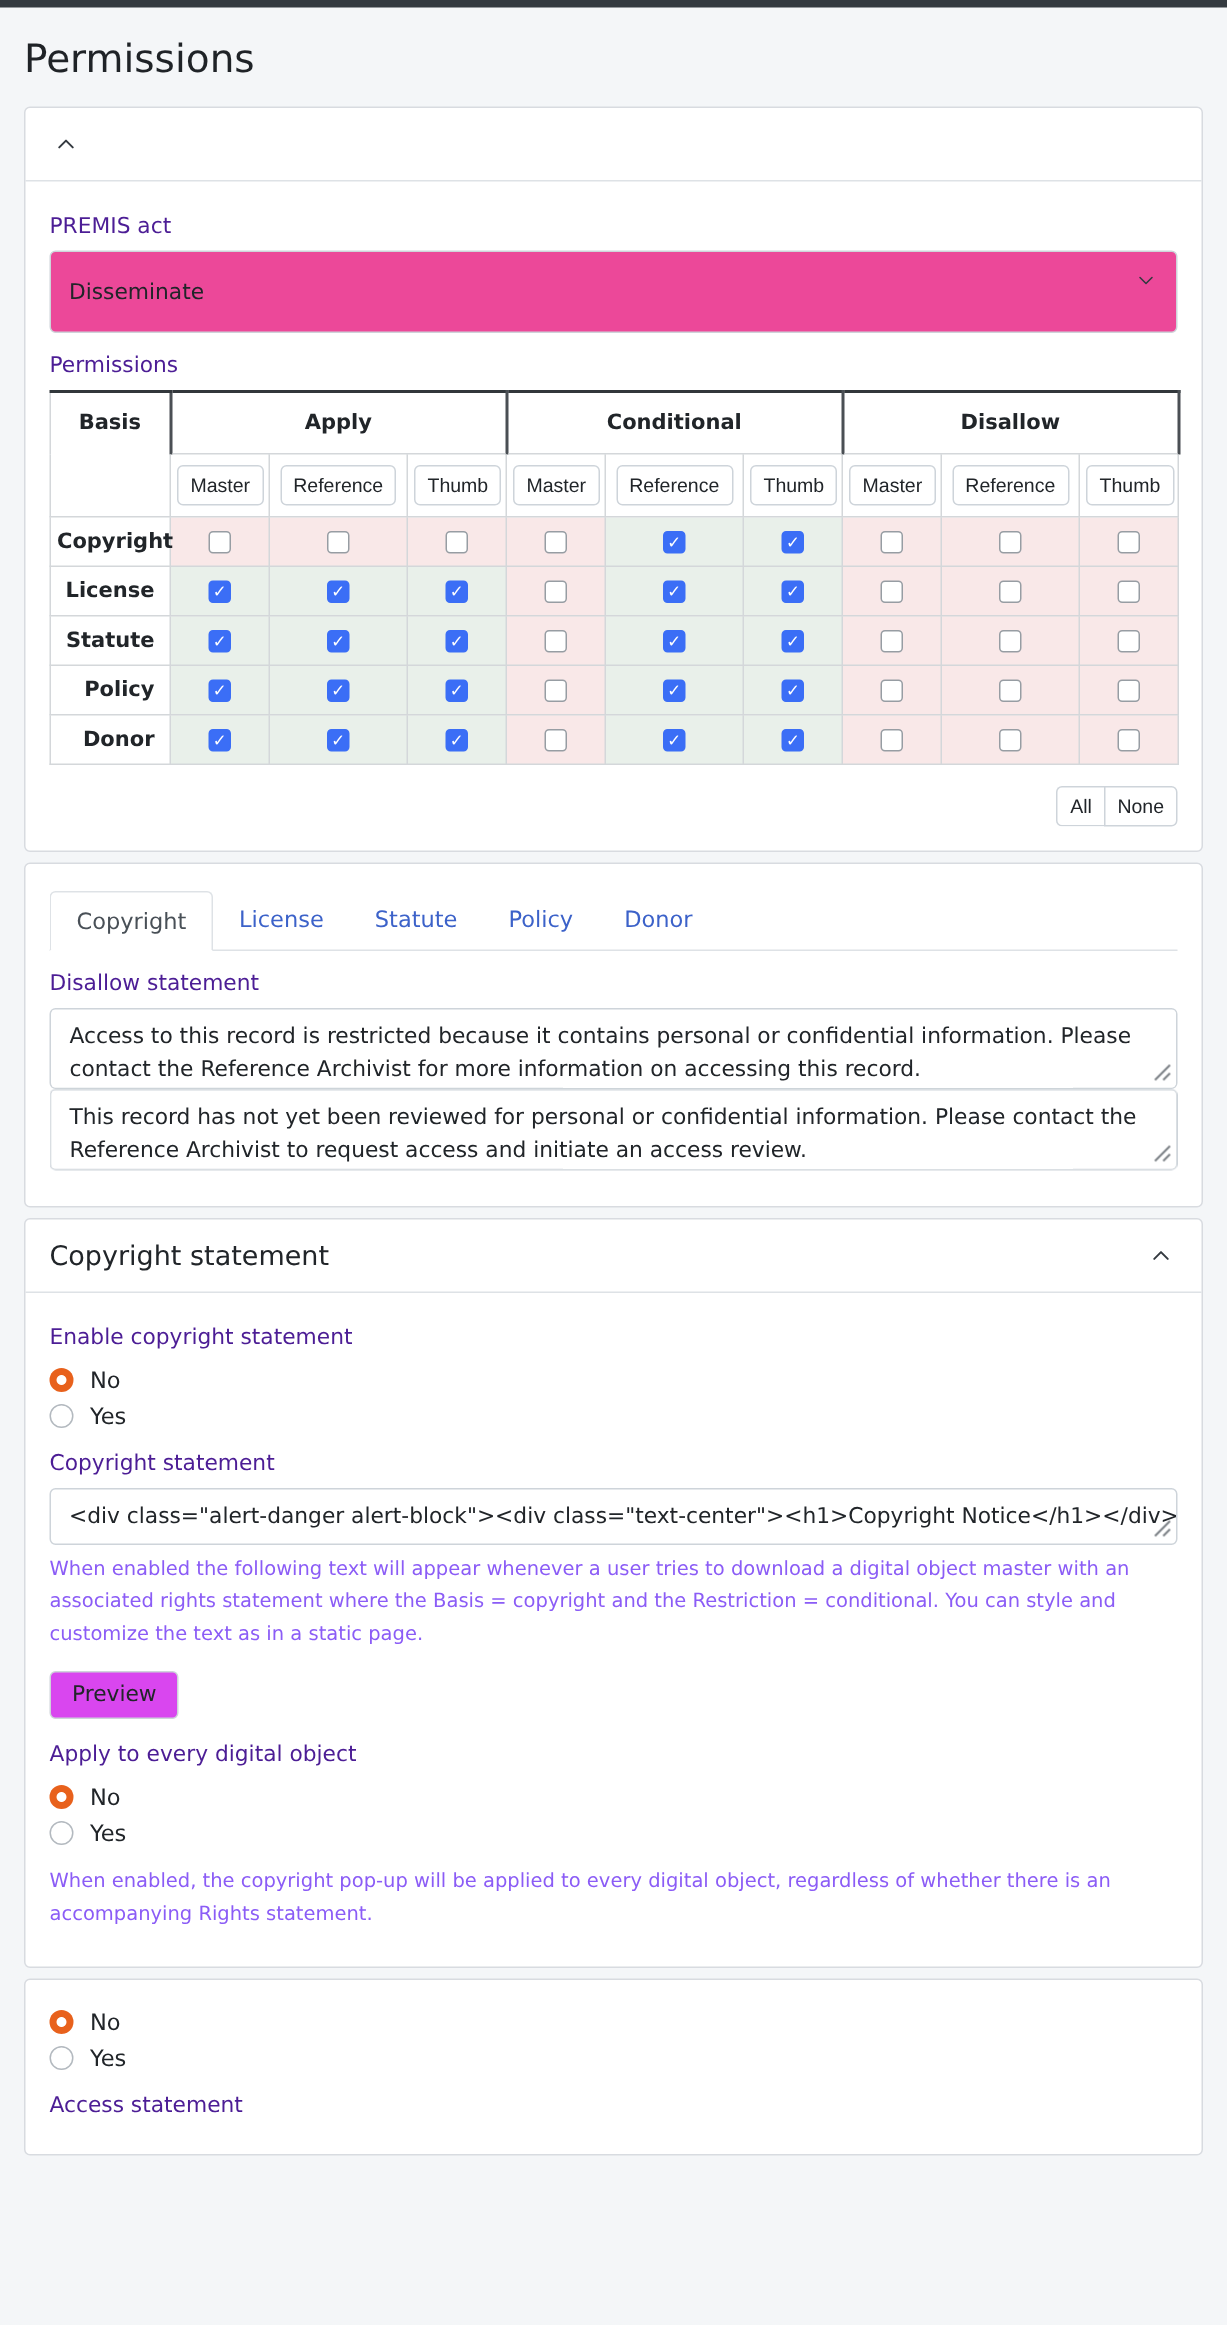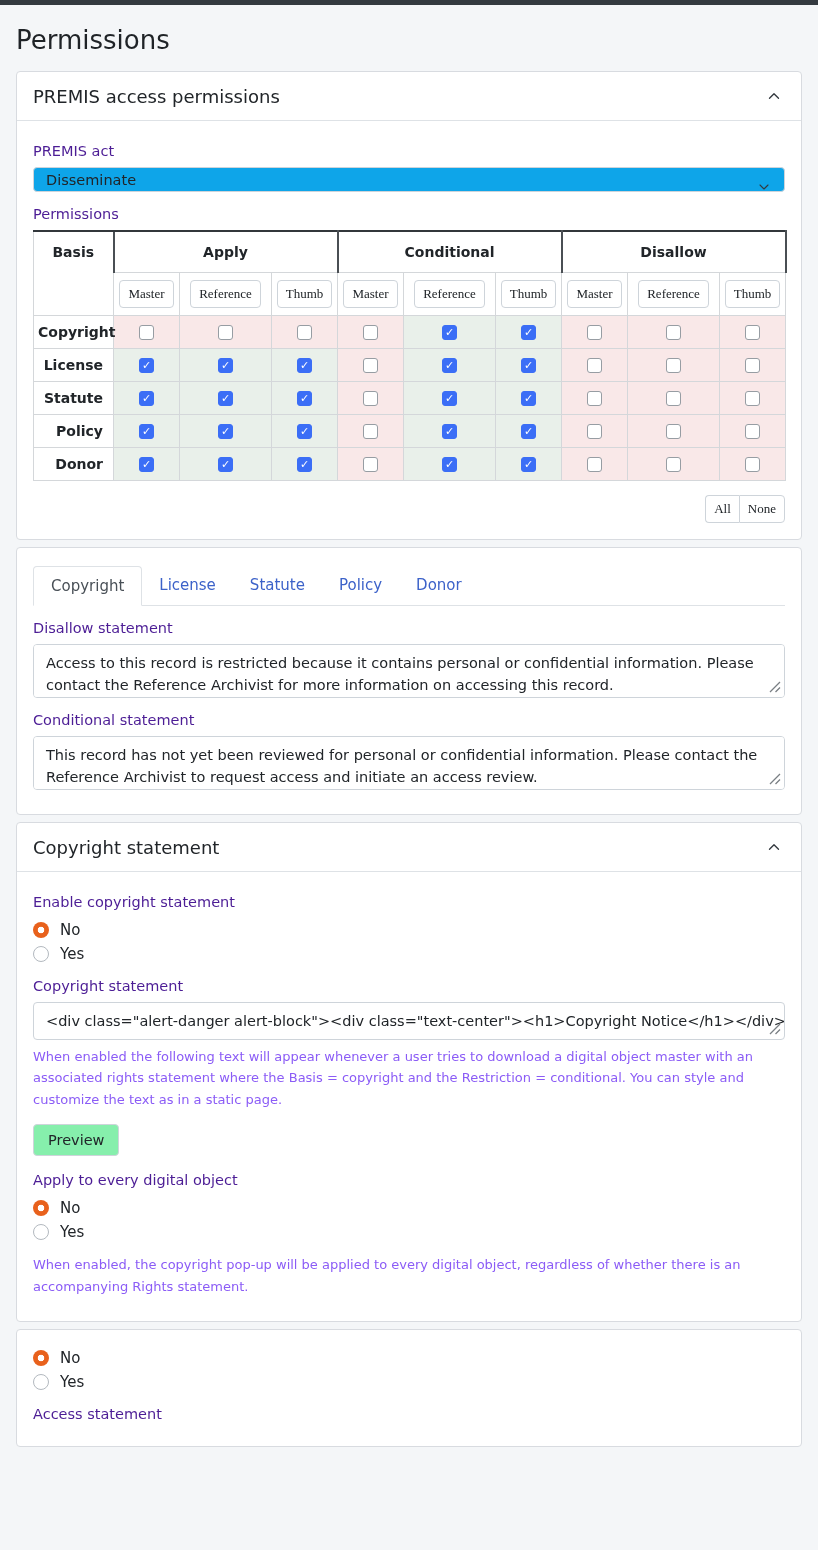--- a/index.html
+++ b/index.html
@@ -9,31 +9,31 @@
   .page { padding:14px 16px 18px 16px; }
   h1.page-title { font-size:26px; font-weight:500; color:#1f2327; margin:6px 0 16px 0; }
 
   .card { background:#fff; border:1px solid #d8dbe0; border-radius:4px; margin-bottom:7px; }
   .card-header { display:flex; align-items:center; justify-content:space-between; padding:13px 16px; border-bottom:1px solid #dee2e6; }
   .card-header .hdr-title { font-size:18px; font-weight:400; color:#212529; }
   .chev-btn { background:none; border:none; cursor:pointer; padding:2px; line-height:0; }
   .card-body { padding:14px 16px 16px 16px; }
 
   .field-label { font-size:14.5px; color:#4c1d95; margin:8px 0 8px 0; display:block; }
-  .select-box { position:relative; border:1px solid #ced4da; border-radius:4px; background:#0ea5e9; height:25px; display:flex; align-items:center; padding:0 34px 0 12px; font-size:14.5px; cursor:pointer; }
+  .select-box { position:relative; border:1px solid #ced4da; border-radius:4px; background:#ec4899; height:55px; display:flex; align-items:center; padding:0 34px 0 12px; font-size:14.5px; cursor:pointer; }
   .select-box .sel-chev { position:absolute; right:12px; top:11px; }
 
   
   table.perm { border-collapse:collapse; table-layout:fixed; width:100%; margin-top:4px; font-size:14px; }
   table.perm th, table.perm td { border:1px solid #d4d7da; }
   tr.grp-row th { border-top:2px solid #32373b; font-size:14px; font-weight:bold; padding:12px 4px; text-align:center; }
   th.basis-cell { border-top:2px solid #32373b; border-right:2px solid #4a4f54; vertical-align:top; padding-top:9px; font-weight:bold; text-align:center; }
   tr.grp-row th.grp { border-left:2px solid #4a4f54; border-right:2px solid #4a4f54; }
   tr.sub-row th { padding:7px 4px; background:#fff; border-bottom:1px solid #d4d7da; }
-  .mini-btn { background:#fff; border:1px solid #ced4da; border-radius:4px; padding:5px 8px; font-size:13px; font-family:Liberation Serif, serif; color:#212529; cursor:pointer; white-space:nowrap; }
+  .mini-btn { background:#fff; border:1px solid #ced4da; border-radius:4px; padding:5px 8px; font-size:13px; font-family:Liberation Sans, sans-serif; color:#212529; cursor:pointer; white-space:nowrap; }
   tr.body-row { height:33px; }
   tr.body-row th { background:#fff; font-weight:bold; text-align:right; padding:0 10px 0 4px; font-size:14px; }
   td.cell { text-align:center; vertical-align:middle; }
   td.cell.off { background:#f9e8e8; }
   td.cell.on { background:#e9f0ea; }
   .cb { width:15px; height:15px; border:1px solid #979da3; border-radius:3px; background:#fff; display:inline-flex; align-items:center; justify-content:center; vertical-align:middle; cursor:pointer; }
   .cb.checked { background:#3b6ef6; border-color:#3b6ef6; }
   .cb.checked::after { content:"✓"; color:#fff; font-size:11px; font-weight:bold; line-height:1; }
 
   .allnone-wrap { display:flex; justify-content:flex-end; margin-top:14px; }
@@ -53,38 +53,37 @@
   .ta-grip { position:absolute; right:4px; bottom:5px; pointer-events:none; }
 
   .help { font-size:13px; color:#8b5cf6; line-height:1.65; margin:6px 0 8px 0; }
 
   .radio-group { margin:2px 0 10px 0; }
   .radio-row { display:flex; align-items:center; gap:11px; padding:3px 0; cursor:pointer; }
   .radio { width:16px; height:16px; border-radius:50%; border:1px solid #b3b9bf; background:#fff; flex:0 0 auto; }
   .radio.selected { border:none; background:radial-gradient(circle at 50% 50%, #fff 0 3px, #e8611c 3.6px 100%); }
   .radio-label { font-size:15px; color:#212529; }
 
-  .btn { background:#86efac; border:1px solid #ced4da; border-radius:4px; padding:7px 14px; font-size:14.5px; font-family:inherit; color:#212529; cursor:pointer; }
+  .btn { background:#d946ef; border:1px solid #ced4da; border-radius:4px; padding:7px 14px; font-size:14.5px; font-family:inherit; color:#212529; cursor:pointer; }
 
   
   .card.focused-card > .card-header { background:#e9eaed; border:2px solid #a5aab0; border-radius:4px 4px 0 0; margin:-1px -1px 0 -1px; }
 
   .mt6 { margin-top:6px; }
 </style>
 </head>
 <body>
 
 <div class="topbar"></div>
 
 <div class="page">
   <h1 class="page-title">Permissions</h1>
 
   <div class="card">
     <div class="card-header">
-      <span class="hdr-title">PREMIS access permissions</span>
       <button class="chev-btn">
         <svg width="18" height="18" viewBox="0 0 24 24">
             <polyline points="6 15 12 9 18 15" fill="none" stroke="#343a40" stroke-width="1.8" stroke-linecap="round" stroke-linejoin="round"></polyline>
           </svg>
       </button>
     </div>
     <div class="card-body">
       <label class="field-label">PREMIS act</label>
       <div class="select-box">
         <span>Disseminate</span>
@@ -211,21 +210,20 @@
         </ul>
 
       <label class="field-label">Disallow statement</label>
       <div class="ta-wrap">
         <textarea class="ta" rows="2" style="height: 54px;">Access to this record is restricted because it contains personal or confidential information. Please contact the Reference Archivist for more information on accessing this record.</textarea>
         <svg class="ta-grip" width="12" height="12" viewBox="0 0 12 12">
             <path d="M11 1 L1 11 M11 6.5 L6.5 11" stroke="#7a7f84" stroke-width="1.3" fill="none"></path>
           </svg>
       </div>
 
-      <label class="field-label" style="margin-top:14px;">Conditional statement</label>
       <div class="ta-wrap">
         <textarea class="ta" rows="2" style="height: 54px;">This record has not yet been reviewed for personal or confidential information. Please contact the Reference Archivist to request access and initiate an access review.</textarea>
         <svg class="ta-grip" width="12" height="12" viewBox="0 0 12 12">
             <path d="M11 1 L1 11 M11 6.5 L6.5 11" stroke="#7a7f84" stroke-width="1.3" fill="none"></path>
           </svg>
       </div>
       <div style="height:8px;"></div>
     </div>
   </div>
 

